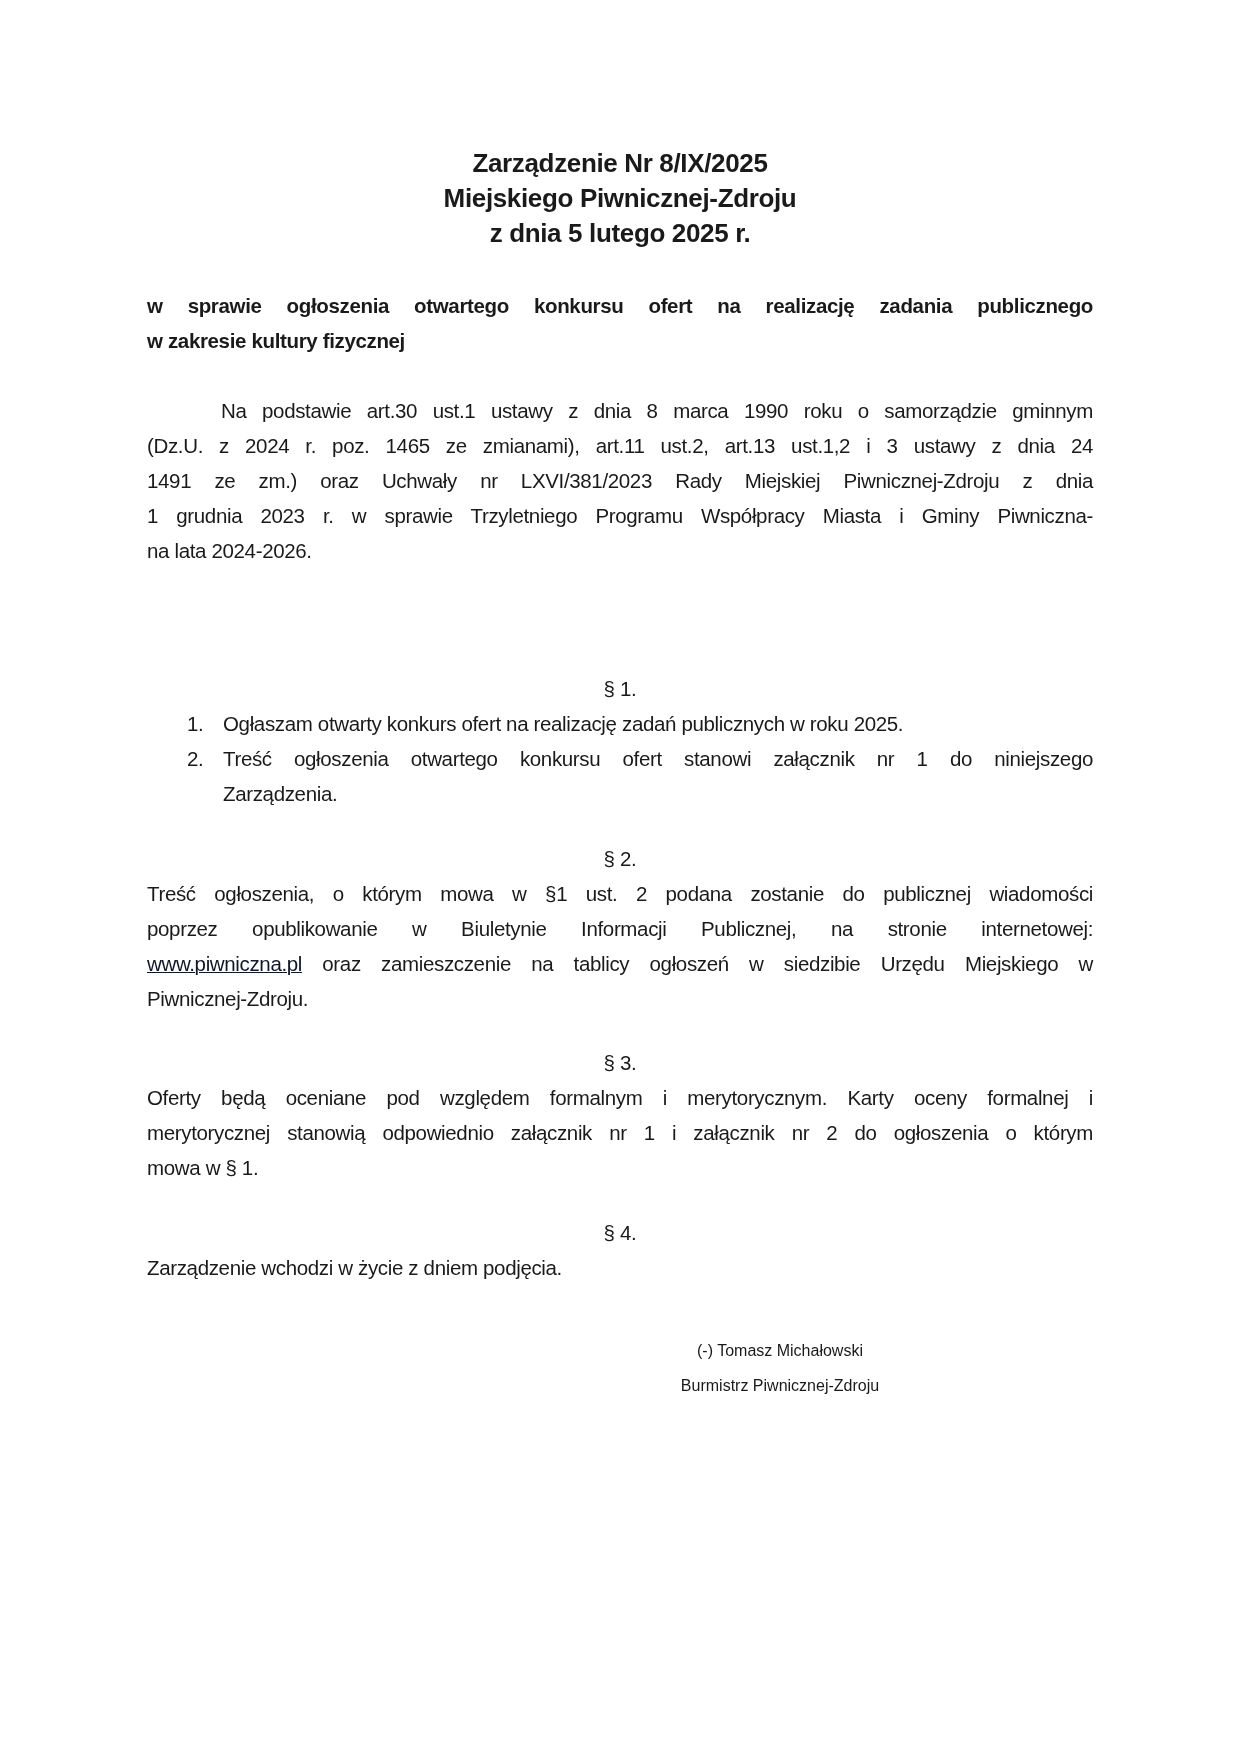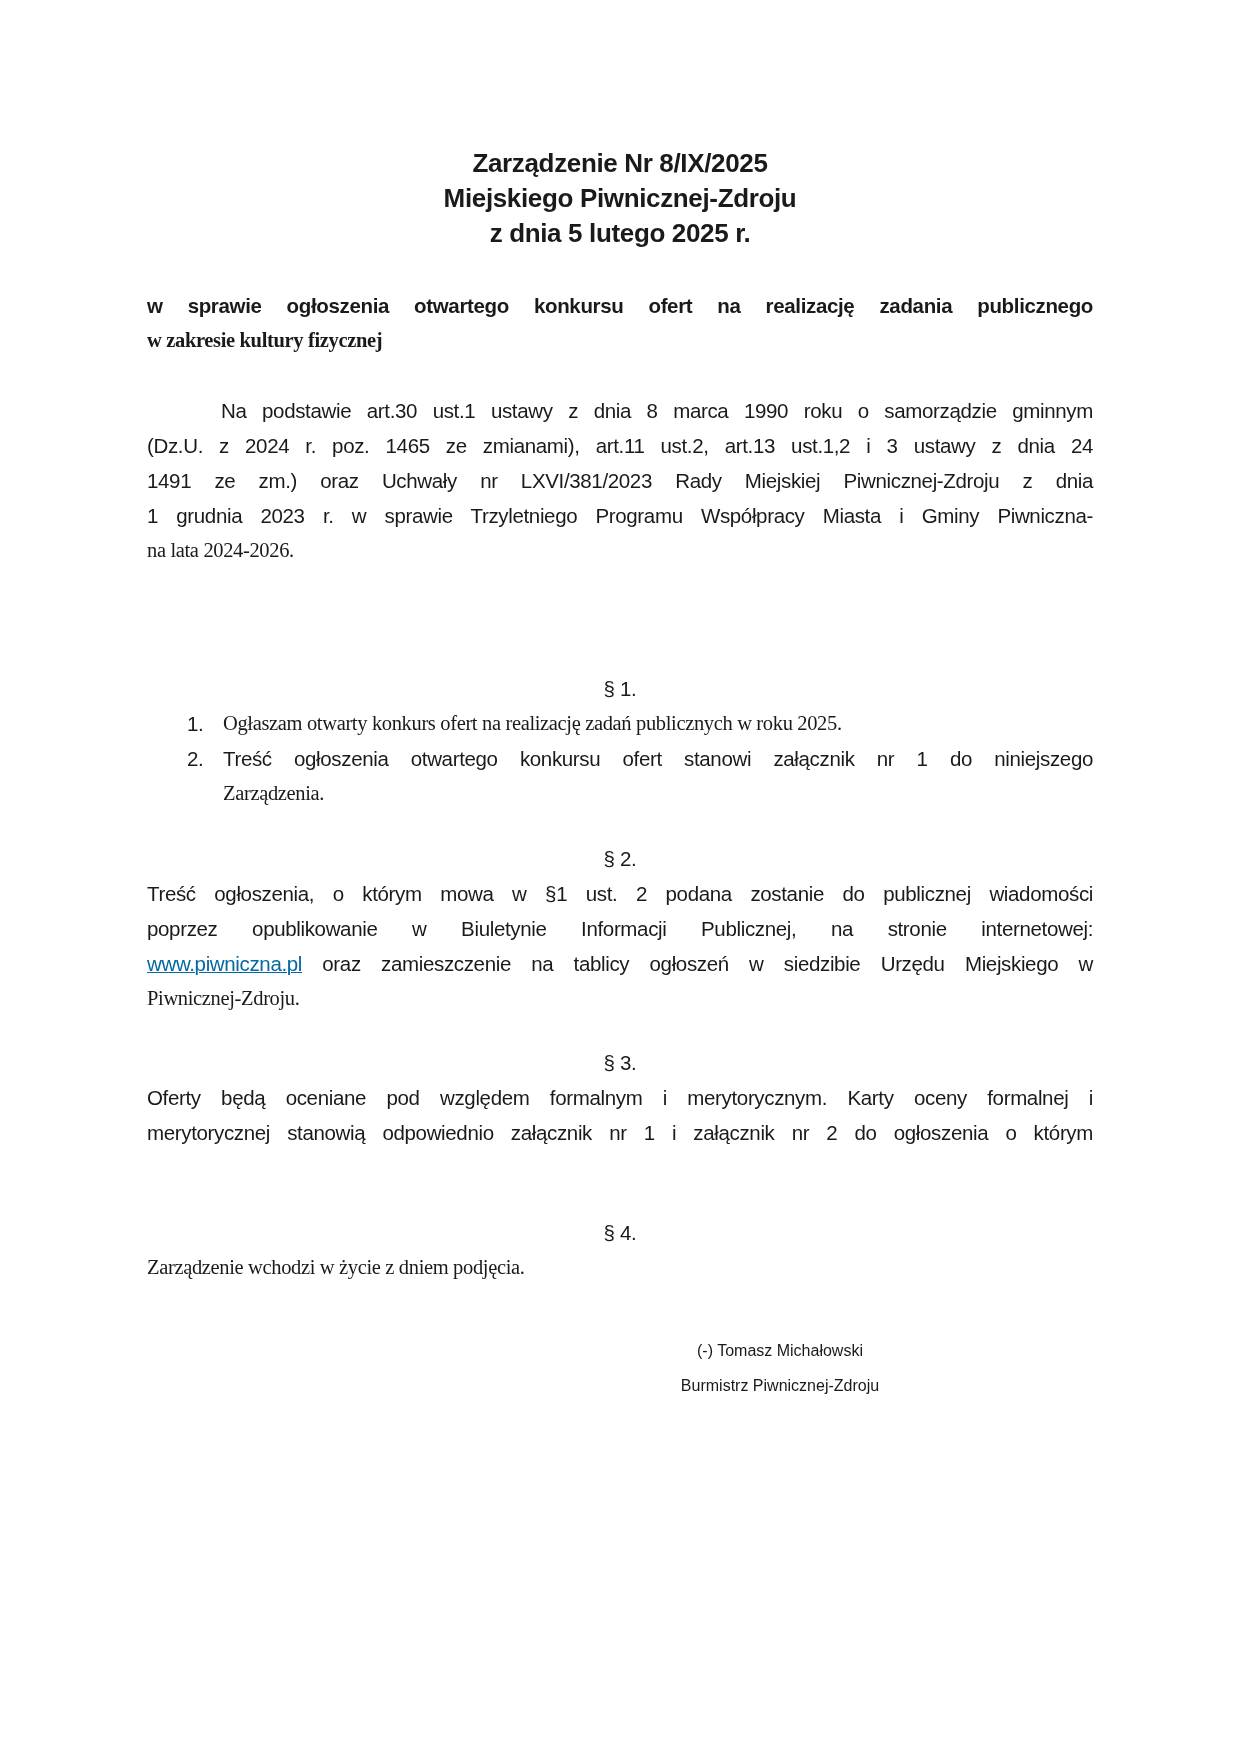--- a/index.html
+++ b/index.html
@@ -59,21 +59,20 @@
   }
   .jline {
     display: block;
     text-align: justify;
     text-align-last: justify;
     height: 35px;
     white-space: nowrap;
   }
   .jline.last {
     text-align-last: left;
-    font-family: Liberation Serif, serif;
   }
   .indent { padding-left: 74px; }
   .para-heading {
     position: absolute;
     left: 0;
     width: 946px;
     text-align: center;
     height: 35px;
   }
   .list {
@@ -144,28 +143,29 @@
         <span class="num">2.</span>
         <span class="jline" style="white-space: normal; text-align-last: justify;">Treść ogłoszenia otwartego konkursu ofert stanowi załącznik nr 1 do niniejszego</span>
         <span class="jline last">Zarządzenia.</span>
       </div>
     </div>
 
     <div class="para-heading" style="top:841px;">§ 2.</div>
     <div class="block" style="top:876px;">
       <span class="jline" style="white-space: normal; text-align-last: justify;">Treść ogłoszenia, o którym mowa w §1 ust. 2 podana zostanie do publicznej wiadomości</span>
       <span class="jline" style="white-space: normal; text-align-last: justify;">poprzez opublikowanie w Biuletynie Informacji Publicznej, na stronie internetowej:</span>
-      <span class="jline" style="white-space: normal; text-align-last: justify;"><a class="link" href="#" style="color: #0369a1;">www.piwniczna.pl</a><span> oraz zamieszczenie na tablicy ogłoszeń w siedzibie Urzędu Miejskiego w</span></span>
+      <span class="jline" style="white-space: normal; text-align-last: justify;"><a class="link" href="#" style="color: #0f172a;">www.piwniczna.pl</a><span> oraz zamieszczenie na tablicy ogłoszeń w siedzibie Urzędu Miejskiego w</span></span>
       <span class="jline last">Piwnicznej-Zdroju.</span>
     </div>
 
     <div class="para-heading" style="top:1045px;">§ 3.</div>
     <div class="block" style="top:1080px;">
       <span class="jline" style="white-space: normal; text-align-last: justify;">Oferty będą oceniane pod względem formalnym i merytorycznym. Karty oceny formalnej i</span>
       <span class="jline" style="white-space: normal; text-align-last: justify;">merytorycznej stanowią odpowiednio załącznik nr 1 i załącznik nr 2 do ogłoszenia o którym</span>
+      <span class="jline last">mowa w § 1.</span>
     </div>
 
     <div class="para-heading" style="top:1215px;">§ 4.</div>
     <div class="block" style="top:1250px;">
       <span class="jline last">Zarządzenie wchodzi w życie z dniem podjęcia.</span>
     </div>
   </div>
 
   <div class="signature">
     <div>(-) Tomasz Michałowski</div>

